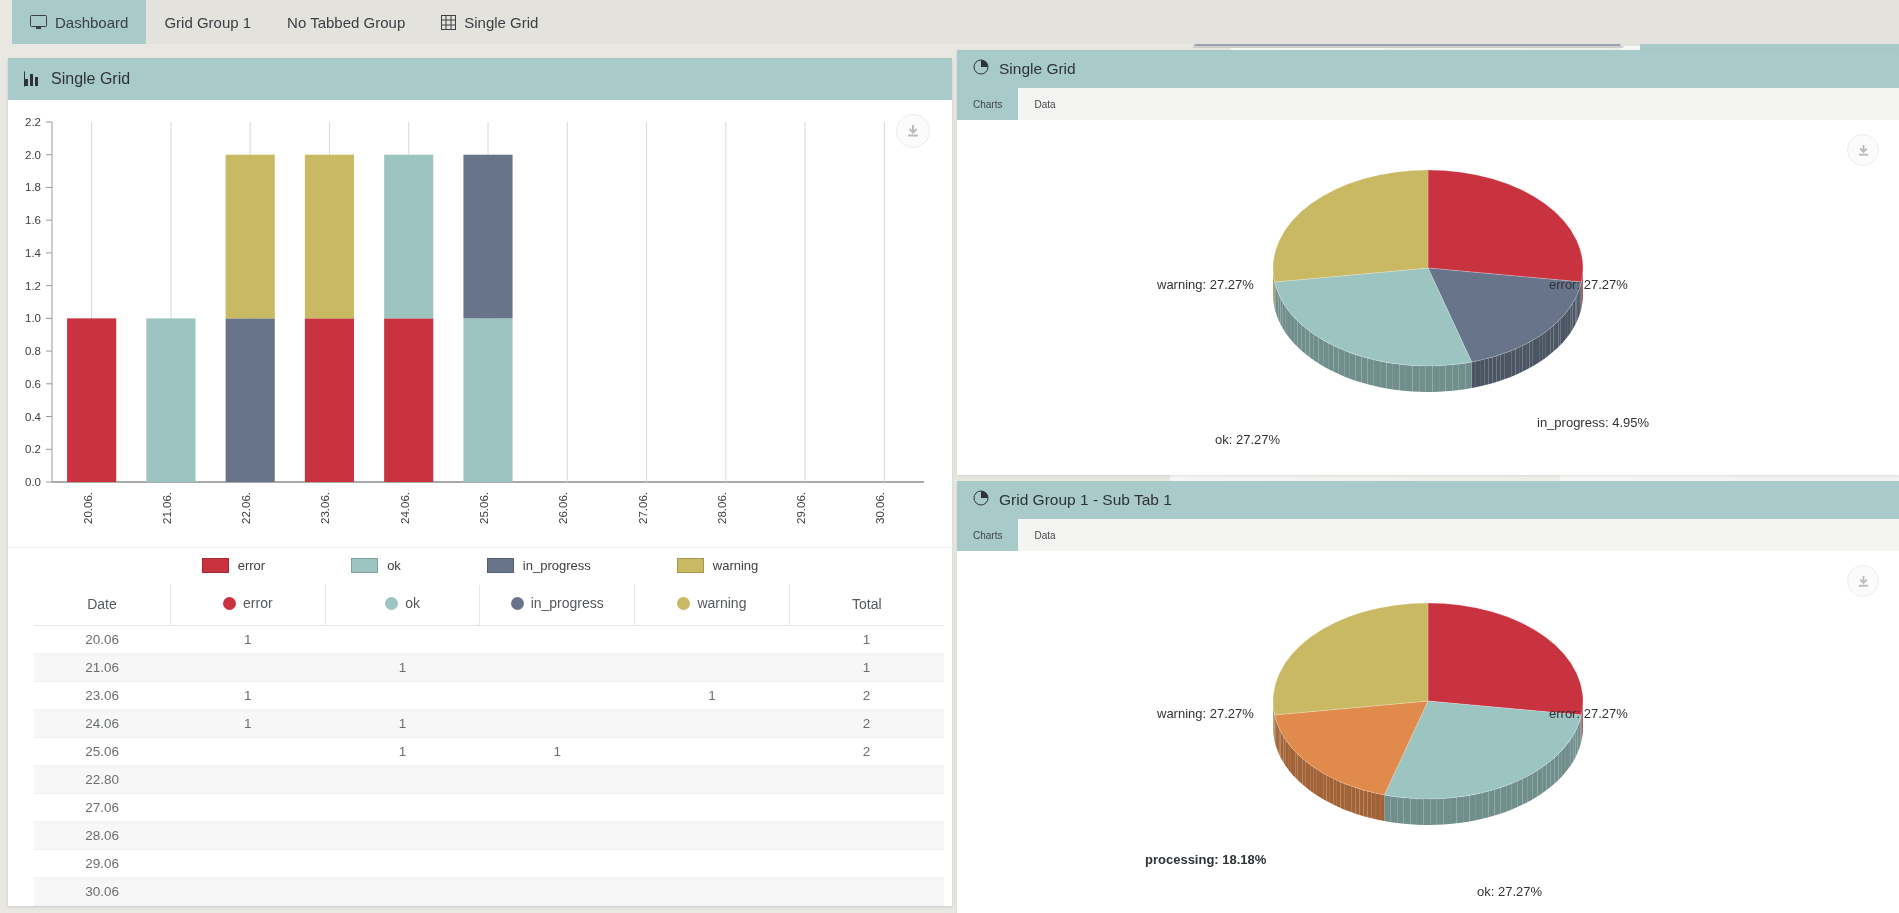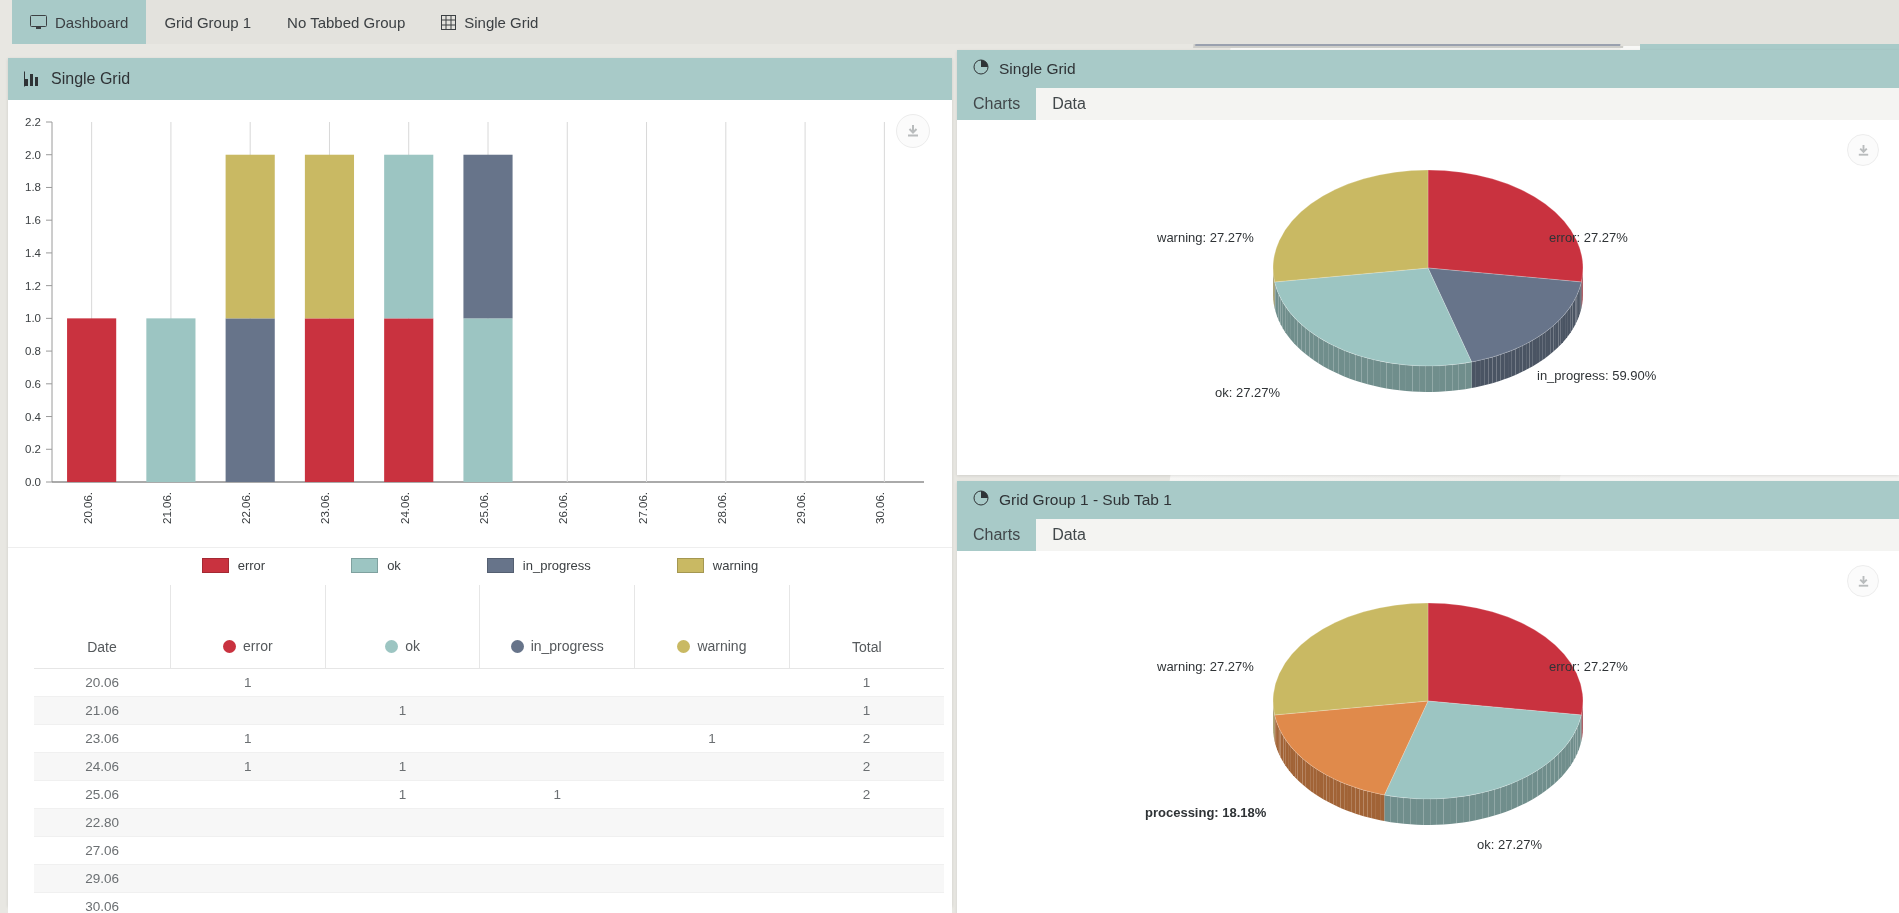--- a/index.html
+++ b/index.html
@@ -72,52 +72,52 @@
 
   
   .tbl-wrap { padding: 0 8px 0 26px; background: #fff; }
   table.grid { width: 100%; border-collapse: collapse; font-size: 13.5px; color: #6b6f72; }
   table.grid th {
     font-weight: normal; color: #55595c; font-size: 14px;
     padding: 10px 0 12px 0; text-align: center;
     border-right: 1px solid #e6e6e6; border-bottom: 1px solid #e6e6e6;
   }
   table.grid th:last-child { border-right: none; }
-  table.grid th .th-in { display: inline-flex; align-items: center; gap: 7px; justify-content: center; margin-top: 43px; }
+  table.grid th .th-in { display: inline-flex; align-items: center; gap: 7px; justify-content: center; }
   .dot { width: 13px; height: 13px; border-radius: 50%; display: inline-block; }
   table.grid td {
     padding: 6px 0; text-align: center; border-bottom: 1px solid #f0f0f0;
   }
   table.grid tbody tr:nth-child(even) { background: #f7f7f7; }
   .c-date { width: 15%; }
   .c-val  { width: 17%; }
   .c-tot  { width: 17%; }
 
   
   .right-panel { position: absolute; z-index: 10; background: #ffffff; box-shadow: 0 1px 3px rgba(0,0,0,0.10); }
   .rp1 { left: 957px; top: 50px;  width: 942px; height: 425px; }
   .rp2 { left: 957px; top: 481px; width: 942px; height: 432px; }
   .rp-head {
     height: 38px; background: #a8cac8; display: flex; align-items: center;
     gap: 10px; padding: 0 16px; font-size: 15.5px; color: #2f3336;
   }
   .subtabs { height: 32px; background: #f4f4f2; display: flex; align-items: stretch; }
   .subtab {
-    display: flex; align-items: center; padding: 0 16px; font-size: 16px;
+    display: flex; align-items: center; padding: 0 16px; font-size: 10px;
     color: #41474a; cursor: pointer;
   }
   .subtab.active { background: #a8cac8; }
   .pie-body { position: relative; background: #fff; height: calc(100% - 70px); overflow: hidden; }
   .pie-dl {
     position: absolute; right: 20px; top: 14px; width: 32px; height: 32px;
     border-radius: 50%; background: #fbfbfb; border: 1px solid #ededed;
     display: flex; align-items: center; justify-content: center; color: #b9bcbd; z-index: 6; cursor: pointer;
   }
   .pie-svg { position: absolute; left: 0; top: 0; }
-  .pie-lbl { position: absolute; font-size: 13px; color: #2f3336; white-space: nowrap; }
+  .pie-lbl { position: absolute; font-size: 13px; color: #2f3336; white-space: nowrap; margin-top: 47px; }
 </style>
 </head>
 <body>
 
 <div class="app">
 
   <div class="bg-shape bg-diag1"></div>
   <div class="bg-shape bg-diag2"></div>
   <div class="bg-shape bg1"></div>
   <div class="bg-shape bg2"></div>
@@ -340,20 +340,28 @@
             <tr>
               <td>22.80</td>
               <td></td>
               <td></td>
               <td></td>
               <td></td>
               <td></td>
             </tr>
             <tr>
               <td>27.06</td>
+              <td></td>
+              <td></td>
+              <td></td>
+              <td></td>
+              <td></td>
+            </tr>
+            <tr>
+              <td>28.06</td>
               <td></td>
               <td></td>
               <td></td>
               <td></td>
               <td></td>
             </tr>
             <tr>
               <td>29.06</td>
               <td></td>
               <td></td>
@@ -487,21 +495,21 @@
           <path d="M317.5776765084554,161.94685415078186 L316.77373192246927,157.77975161414264 L316.77373192246927,183.77975161414264 L317.5776765084554,187.94685415078186 Z" fill="rgb(145,133,71)"></path>
           <path d="M316.77373192246927,157.77975161414264 L316.252788891449,153.59470346455117 L316.252788891449,179.59470346455117 L316.77373192246927,183.77975161414264 Z" fill="rgb(145,133,71)"></path>
           <path d="M316.252788891449,153.59470346455117 L316.01580333353786,149.39938916639903 L316.01580333353786,175.39938916639903 L316.252788891449,179.59470346455117 Z" fill="rgb(145,133,71)"></path>
           <path d="M471,148 L471,50 A155,98 0 0 1 624.4223234915446,161.94685415078197 Z" fill="#c9323f" stroke="rgba(255,255,255,0.35)" stroke-width="0.6"></path>
           <path d="M471,148 L624.4223234915446,161.94685415078197 A155,98 0 0 1 514.6685463104216,242.03031141422076 Z" fill="#67748a" stroke="rgba(255,255,255,0.35)" stroke-width="0.6"></path>
           <path d="M471,148 L514.6685463104216,242.03031141422076 A155,98 0 0 1 317.5776765084554,161.94685415078186 Z" fill="#9cc5c2" stroke="rgba(255,255,255,0.35)" stroke-width="0.6"></path>
           <path d="M471,148 L317.5776765084554,161.94685415078186 A155,98 0 0 1 471.0000000000001,50 Z" fill="#c9b963" stroke="rgba(255,255,255,0.35)" stroke-width="0.6"></path>
         </svg>
       <div class="pie-lbl" style="left:200px; top:110px;">warning: 27.27%</div>
       <div class="pie-lbl" style="left:592px; top:110px;">error: 27.27%</div>
-      <div class="pie-lbl" style="left:580px; top:248px;">in_progress: 59.90%</div>
+      <div class="pie-lbl" style="left:580px; top:248px;">in_progress: 4.95%</div>
       <div class="pie-lbl" style="left:258px; top:265px;">ok: 27.27%</div>
     </div>
   </div>
 
   <div class="right-panel rp2">
     <div class="rp-head">
       <span class="ph-ico">
         <svg width="16" height="16" viewBox="0 0 16 16">
             <circle cx="8" cy="8" r="7" fill="none" stroke="#2f3336"></circle>
             <path d="M8 8 L8 1 A7 7 0 0 1 15 8 Z" fill="#2f3336"></path>

